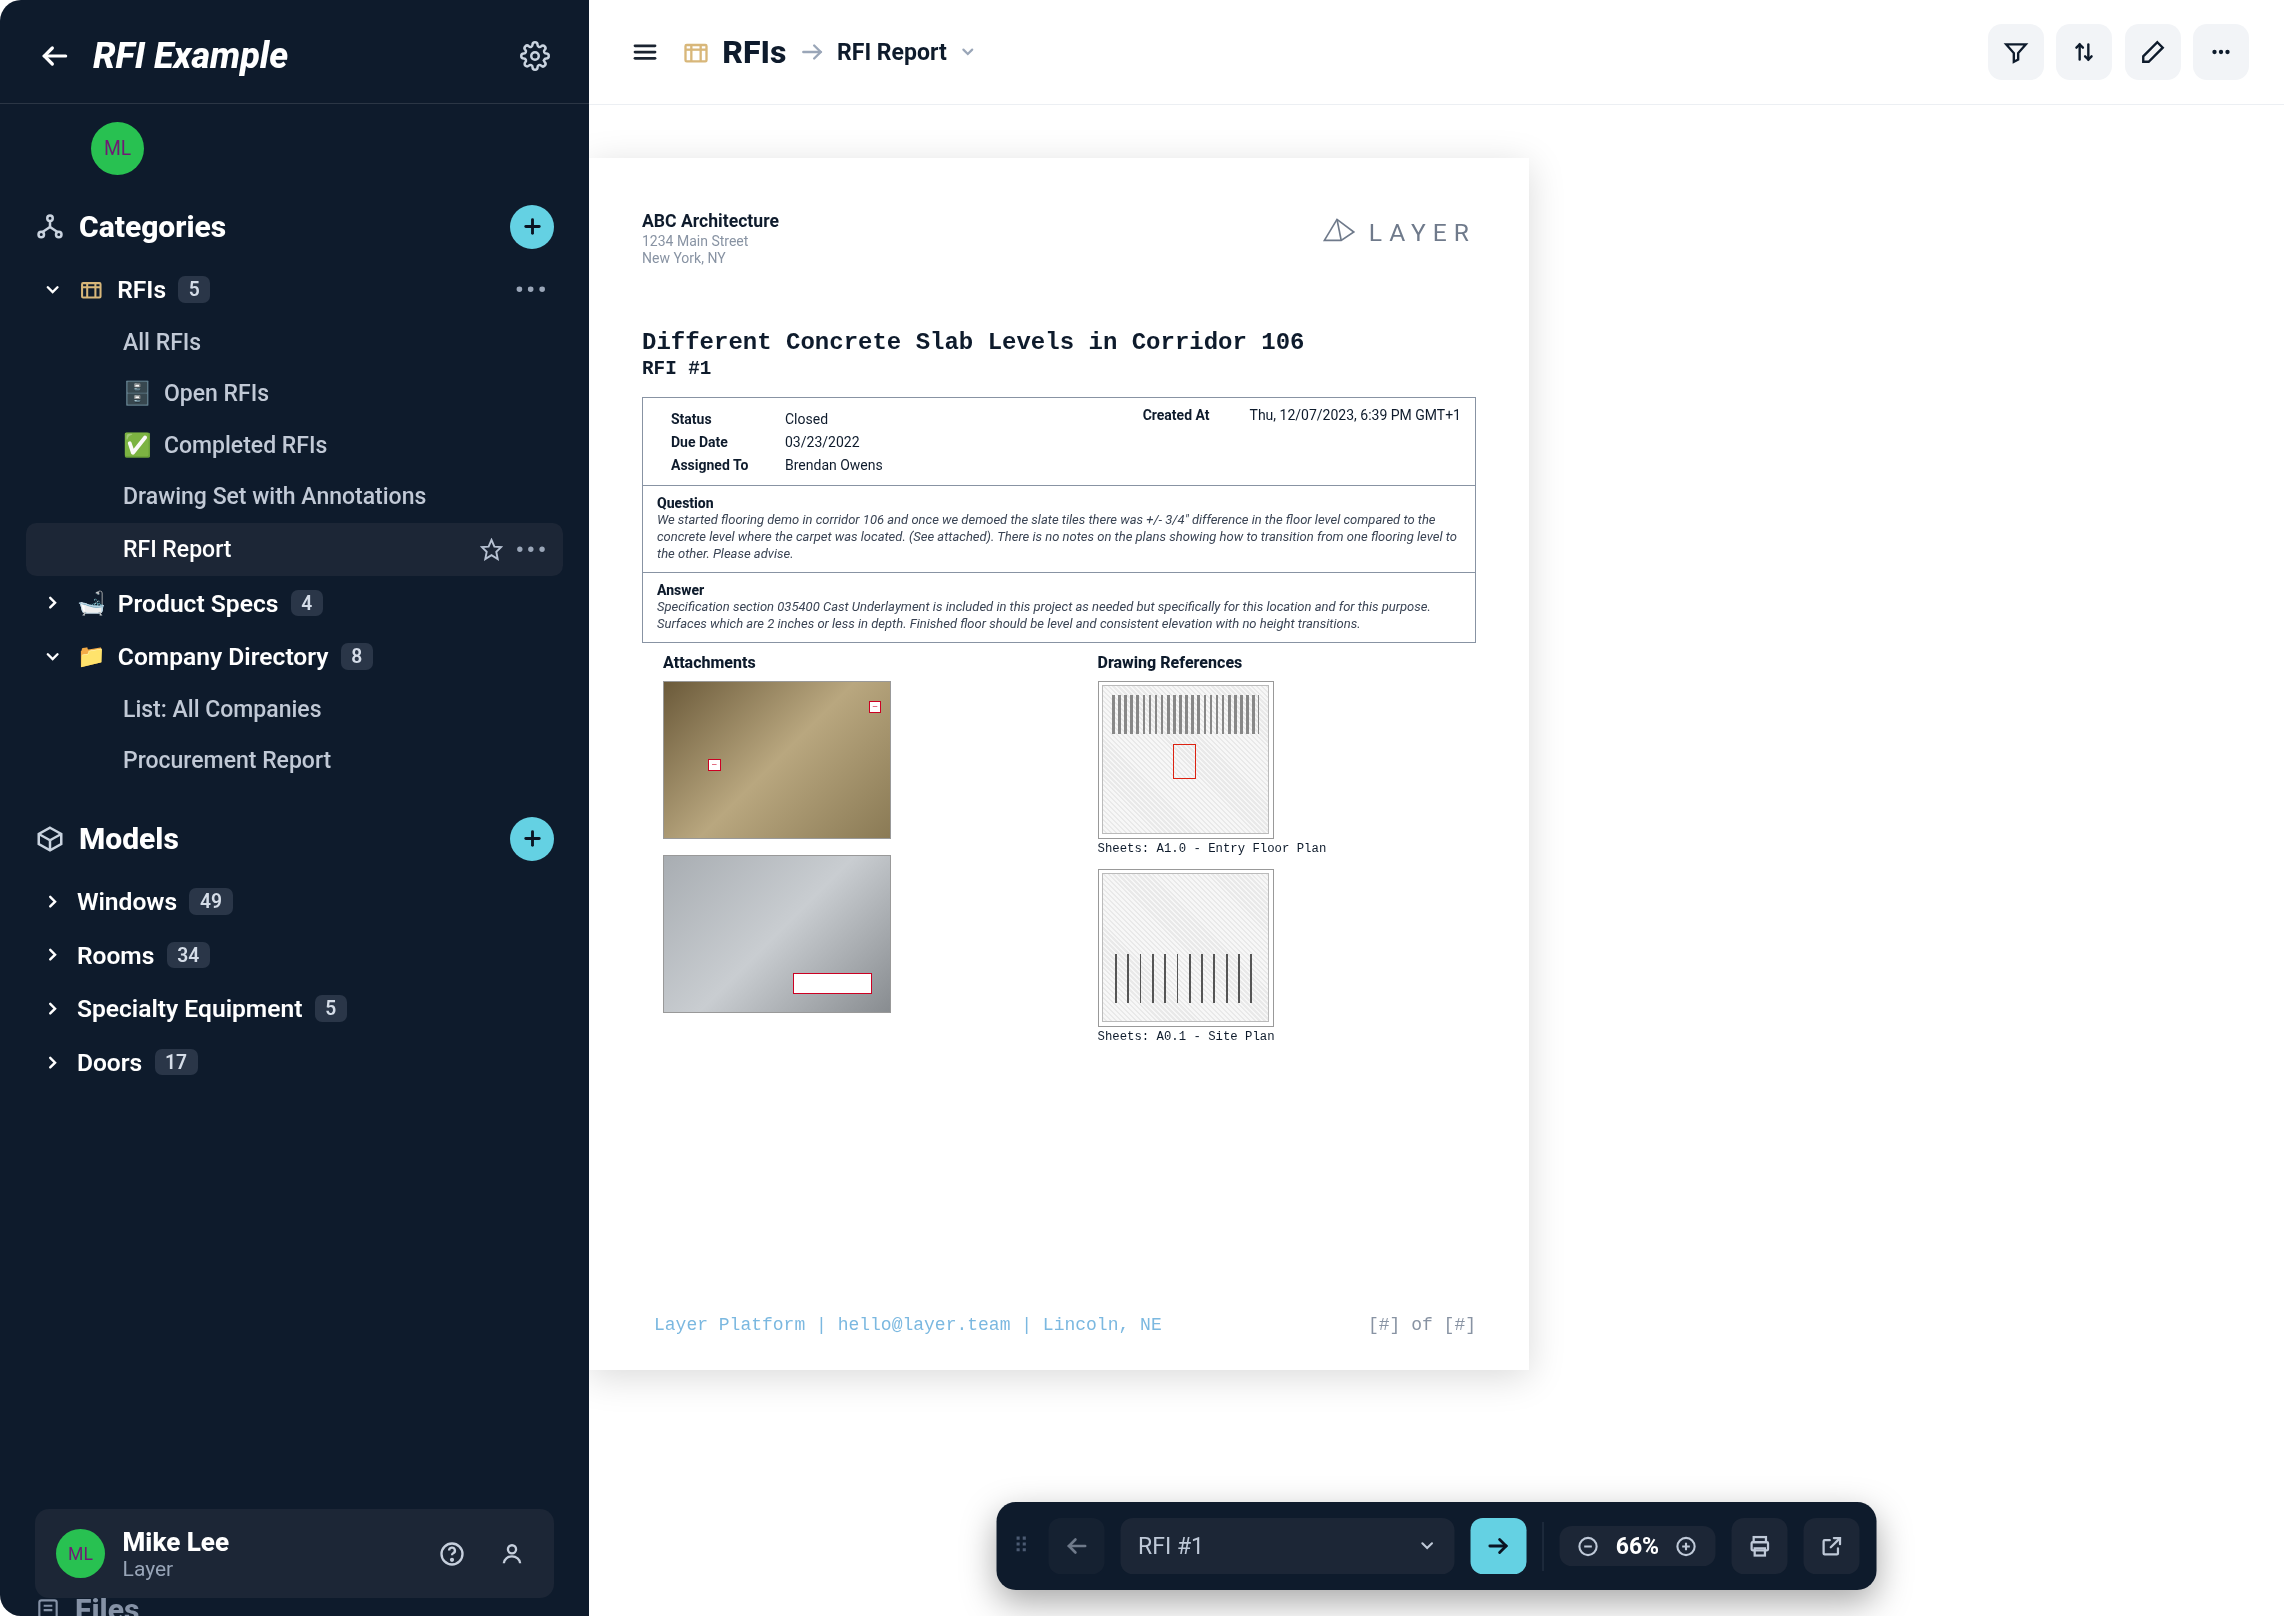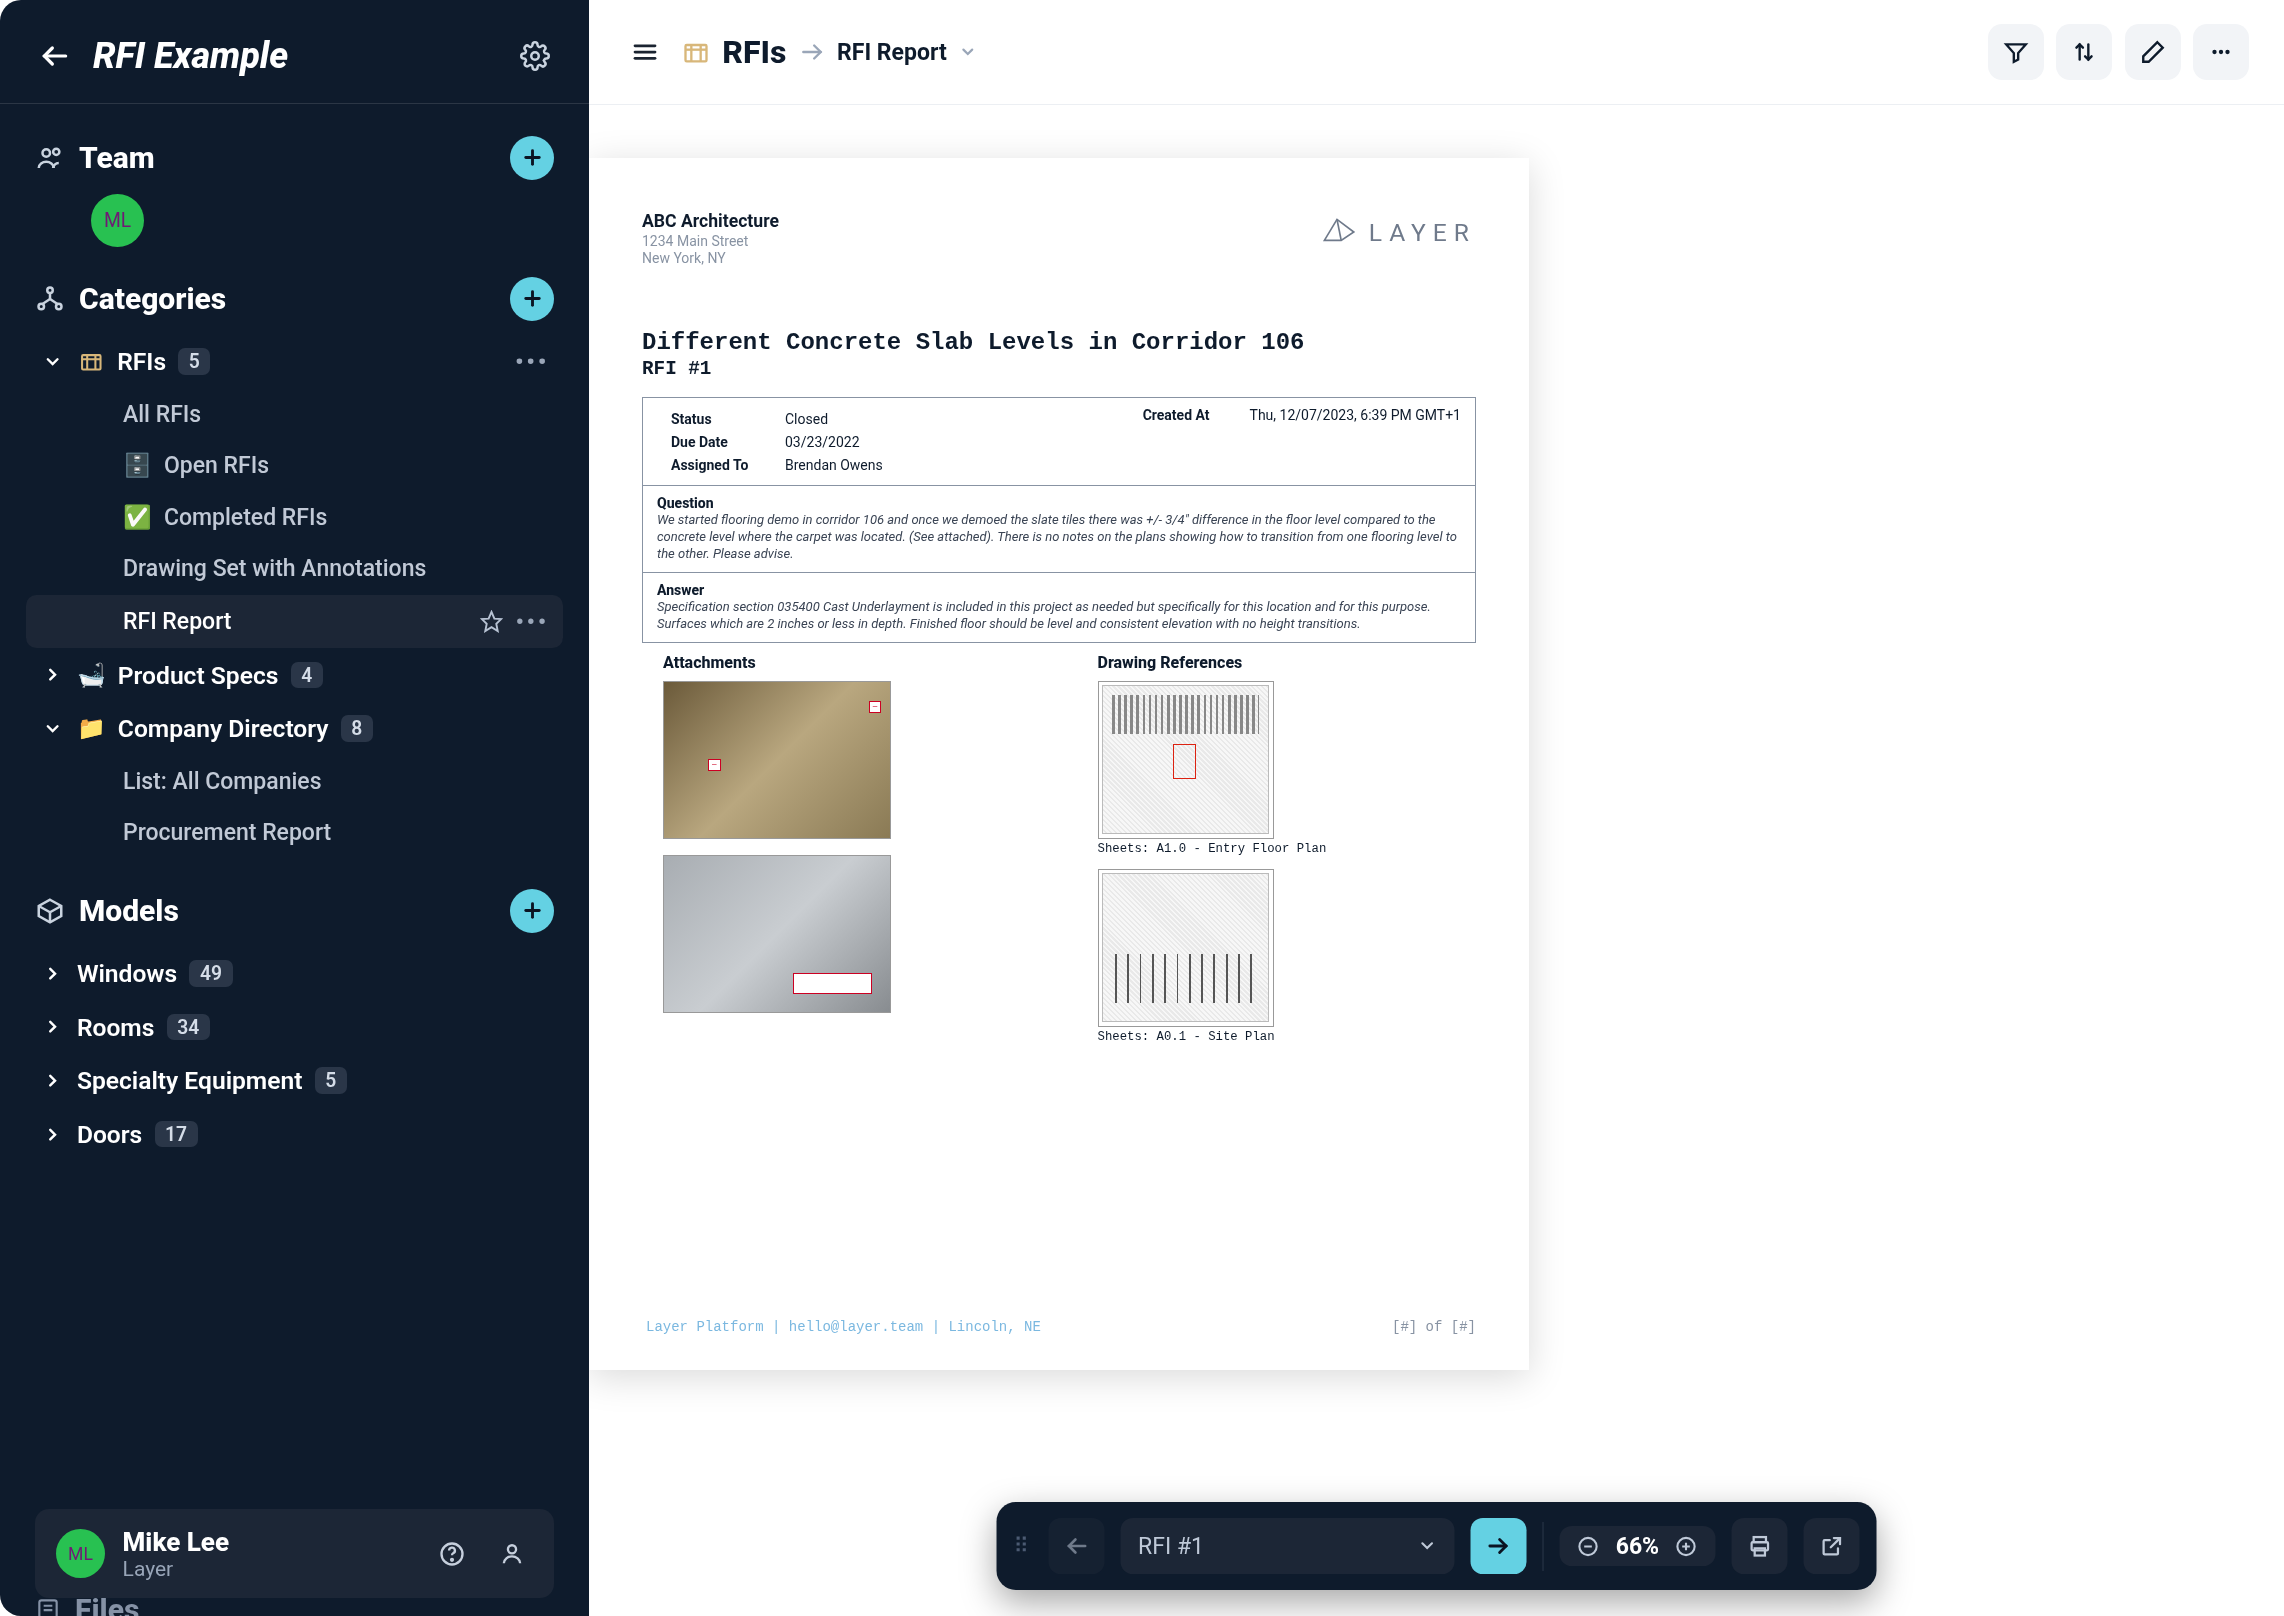--- a/index.html
+++ b/index.html
@@ -81,21 +81,21 @@
   .att-col { flex:1; }
   .att-title { font-weight:800; font-size:16px; margin-bottom:8.8px; padding-left: 21px;}
   .photo { width: 228px; height: 158px; background:#B5A584; border:0.9px solid #999; margin: 0 0 16px 21px; position:relative; overflow:hidden; }
   .photo.ph1 { background: linear-gradient(135deg,#6b5a3a 0%, #b9a77f 50%, #8a7a55 100%); }
   .photo.ph2 { background: linear-gradient(135deg,#a8adb2 0%, #c9cdd1 50%, #888c90 100%); }
   .photo .tag { position:absolute; background:#fff; border:0.9px solid #c02; color:#c02; font-size:7px; padding:0.9px 2.6px; }
   .dwg { width: 176px; border:0.9px solid #999; margin: 0 0 3.5px 21px; padding: 3.5px; font-family: "Courier New", monospace; font-size:9.7px; color:#333; background:#FFF; }
   .dwg .area { height: 149px; position:relative; background: repeating-linear-gradient(45deg,#f7f7f7 0,#f7f7f7 1.8px,#e9e9e9 1.8px,#e9e9e9 3.5px); border:0.9px solid #bbb; }
   .dwg .area .mark { position:absolute; border:1.8px solid #d21; }
   .dwg-cap { font-family:"Courier New", monospace; font-size:12.3px; margin: 1.8px 0 12.3px 21px; }
-  .doc-footer { position:absolute; bottom: 35px; left:57px; right:53px; display:flex; justify-content:space-between; font-family:"Courier New", monospace; font-size:14px; color:#7BB8E0; }
+  .doc-footer { position:absolute; bottom: 35px; left:65px; right:53px; display:flex; justify-content:space-between; font-family:"Courier New", monospace; font-size:18px; color:#7BB8E0; }
   .doc-footer .pagenum { color:#8893A3; }
 
   
   .bottombar { position:absolute; left:50%; transform:translateX(-50%); bottom: 26px; height: 88px; background:#0E1B2C; border-radius: 19.3px; display:flex; align-items:center; padding: 0 17.6px; gap: 16px; box-shadow: 0 12.3px 35px rgba(0,0,0,0.35); }
   .bb-grip { color:#4B5A72; font-size:21px; line-height:8.8px; letter-spacing:3.5px; cursor:grab; }
   .bb-btn { width:56px; height:56px; border-radius:12.3px; background:#1C2636; color:#BFC9D8; display:flex; align-items:center; justify-content:center; cursor:pointer; }
   .bb-btn.accent { background:#64D1E3; color:#0B1422; }
   .bb-btn.disabled { opacity:0.55; }
   .bb-select { width: 334px; height:56px; background:#1C2636; border-radius:12.3px; color:#BFC9D8; display:flex; align-items:center; padding:0 17.6px; font-size:23px; gap:8.8px; cursor:pointer; }
   .bb-select .spacer { flex:1; }
@@ -122,35 +122,20 @@
       <div class="sb-settings">
         <svg width="30" height="30" viewBox="0 0 24 24" fill="none" stroke="currentColor" stroke-width="2">
             <circle cx="12" cy="12" r="3"></circle>
             <path d="M19.4 15a1.7 1.7 0 0 0 .34 1.87l.06.06a2 2 0 1 1-2.83 2.83l-.06-.06a1.7 1.7 0 0 0-1.87-.34 1.7 1.7 0 0 0-1 1.56V21a2 2 0 1 1-4 0v-.09a1.7 1.7 0 0 0-1-1.56 1.7 1.7 0 0 0-1.87.34l-.06.06a2 2 0 1 1-2.83-2.83l.06-.06a1.7 1.7 0 0 0 .34-1.87 1.7 1.7 0 0 0-1.56-1H3a2 2 0 1 1 0-4h.09a1.7 1.7 0 0 0 1.56-1 1.7 1.7 0 0 0-.34-1.87l-.06-.06a2 2 0 1 1 2.83-2.83l.06.06a1.7 1.7 0 0 0 1.87.34H9a1.7 1.7 0 0 0 1-1.56V3a2 2 0 1 1 4 0v.09a1.7 1.7 0 0 0 1 1.56 1.7 1.7 0 0 0 1.87-.34l.06-.06a2 2 0 1 1 2.83 2.83l-.06.06a1.7 1.7 0 0 0-.34 1.87V9a1.7 1.7 0 0 0 1.56 1H21a2 2 0 1 1 0 4h-.09a1.7 1.7 0 0 0-1.56 1z"></path>
           </svg>
       </div>
     </div>
     <div class="sb-hr"></div>
 
     <div class="section">
-      <div class="section-row">
-        <svg width="30" height="30" viewBox="0 0 24 24" fill="none" stroke="#C9D3DF" stroke-width="2">
-            <circle cx="9" cy="8" r="3"></circle>
-            <path d="M3 20c0-3 3-5 6-5s6 2 6 5"></path>
-            <circle cx="17" cy="7" r="2.5"></circle>
-            <path d="M14.5 20c0-2 2-4 4.5-4"></path>
-          </svg>
-        <div class="section-title">Team</div>
-        <div class="add-btn">
-          <svg width="23" height="23" viewBox="0 0 24 24" stroke="#0B1422" stroke-width="3" stroke-linecap="round">
-              <line x1="12" y1="5" x2="12" y2="19"></line>
-              <line x1="5" y1="12" x2="19" y2="12"></line>
-            </svg>
-        </div>
-      </div>
       <div style="padding-bottom:16px;">
         <div class="avatar">ML</div>
       </div>
     </div>
 
     <div class="section">
       <div class="section-row">
         <svg width="30" height="30" viewBox="0 0 24 24" fill="none" stroke="#C9D3DF" stroke-width="2">
             <circle cx="12" cy="5" r="2.2"></circle>
             <circle cx="5" cy="18" r="2.2"></circle>

